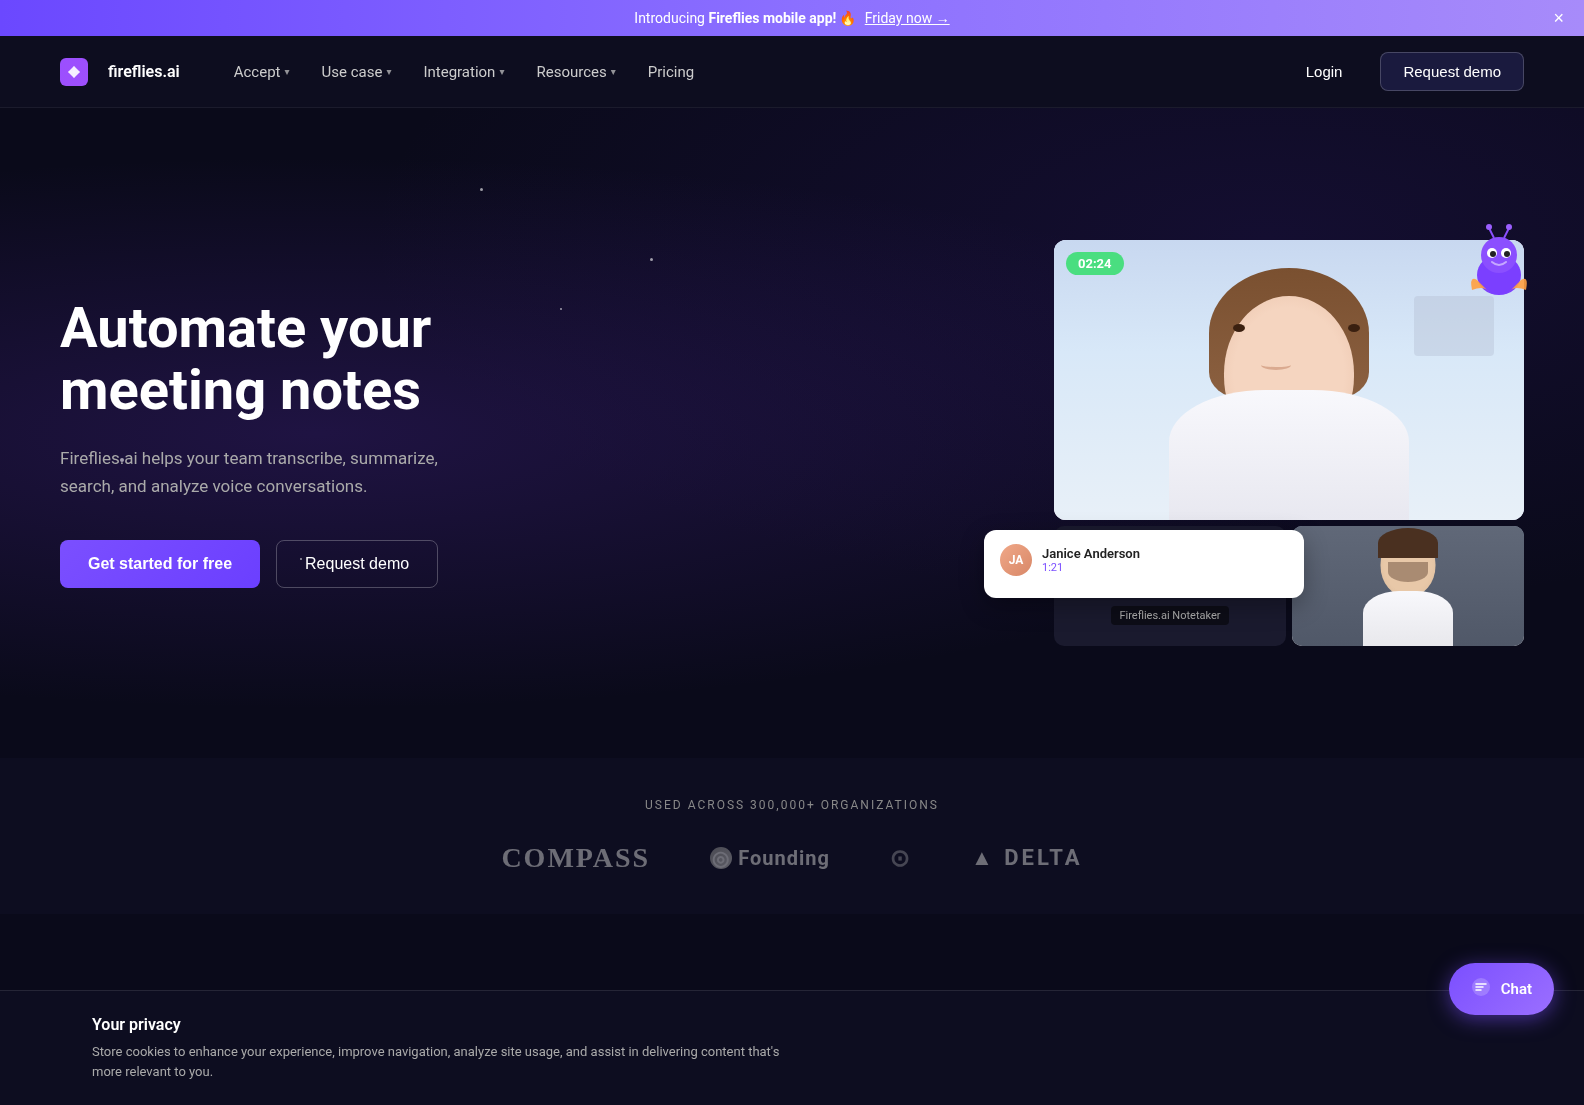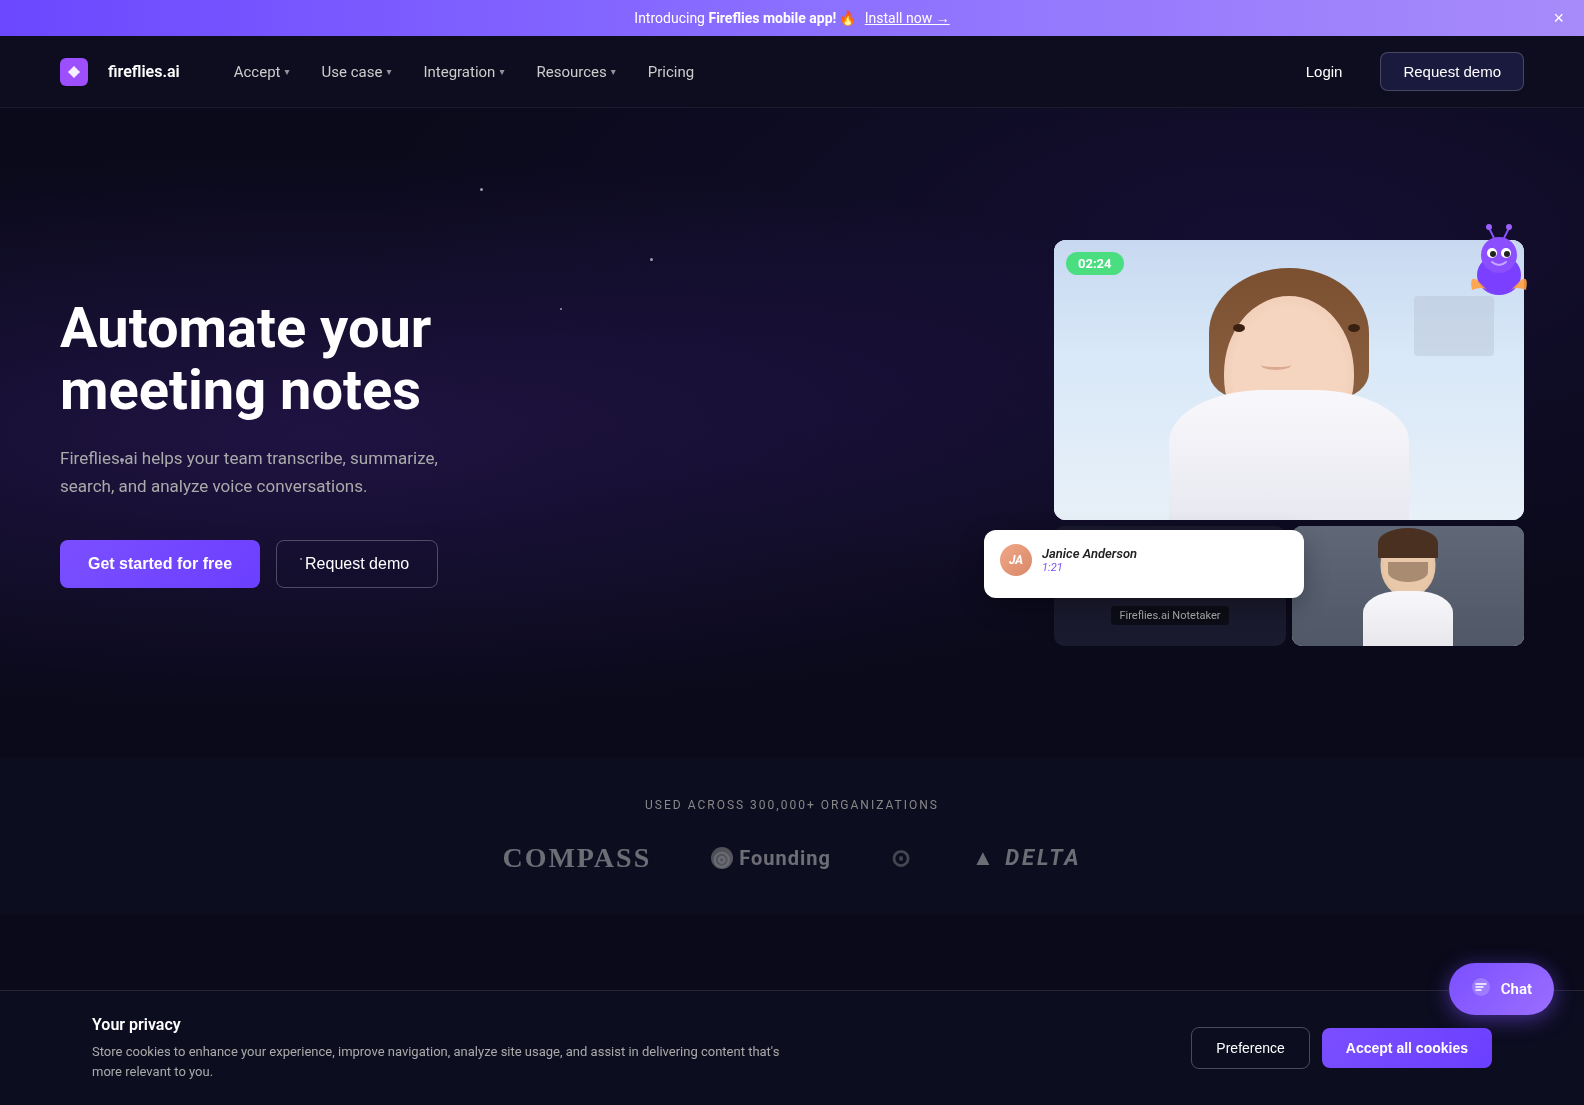--- a/index.html
+++ b/index.html
@@ -259,21 +259,20 @@
       padding: 14px 16px;
       width: 320px;
       box-shadow: 0 8px 24px rgba(0,0,0,0.3);
       z-index: 10;
     }
     .chat-bubble-header {
       display: flex;
       align-items: center;
       gap: 10px;
       margin-bottom: 8px;
-      font-style: italic;
     }
     .avatar-circle {
       width: 32px;
       height: 32px;
       border-radius: 50%;
       background: linear-gradient(135deg, #f0a080 0%, #e08060 100%);
       overflow: hidden;
       flex-shrink: 0;
     }
     .chat-sender {
@@ -425,21 +424,21 @@
     }
   </style>
 </head>
 <body>
 
 <div class="top-banner">
   <span>
     <span>Introducing </span>
     <strong>Fireflies mobile app!</strong>
     <span>🔥</span>
-    <a href="#">Install now →</a>
+    <a href="#">Friday now →</a>
   </span>
   <button class="close-banner">×</button>
 </div>
 
 <nav class="navbar">
   <a href="#" class="logo">
     <svg class="logo-icon" viewBox="0 0 28 28" fill="none">
       <rect width="28" height="28" rx="6" fill="url(#logoGrad)"></rect>
       <path d="M8 14 L14 8 L20 14 L14 20 Z" fill="rgba(255,255,255,0.9)"></path>
       <path d="M14 8 L14 20 M8 14 L20 14" stroke="rgba(255,255,255,0.3)" stroke-width="1"></path>
@@ -591,32 +590,28 @@
 
 <section class="social-proof">
   <p class="social-proof-title">USED ACROSS 300,000+ ORGANIZATIONS</p>
   <div class="logos-row">
     <span class="brand-logo" style="font-family:serif;font-size:28px;letter-spacing:2px;">COMPASS</span>
     <span class="brand-logo" style="font-size:20px;display:flex;align-items:center;gap:6px;">
       <span style="width:22px;height:22px;background:linear-gradient(135deg,#888,#aaa);border-radius:50%;display:inline-flex;align-items:center;justify-content:center;">◎</span>
       <span>Founding</span>
     </span>
     <span class="brand-logo" style="font-size:24px;opacity:0.6;">⊙</span>
-    <span class="brand-logo" style="font-size:22px;letter-spacing:3px;font-style:italic;">▲ DELTA</span>
+    <span class="brand-logo" style="font-size:22px;letter-spacing:3px;">▲ DELTA</span>
   </div>
 </section>
 
 <div class="cookie-banner">
   <div class="cookie-text-block">
     <div class="cookie-title">Your privacy</div>
     <div class="cookie-desc">Store cookies to enhance your experience, improve navigation, analyze site usage, and assist in delivering content that's more relevant to you.</div>
-  </div>
-  <div class="cookie-buttons">
-    <button class="btn-preference">Preference</button>
-    <button class="btn-accept">Accept all cookies</button>
   </div>
 </div>
 
 <div class="chat-widget">
   <span class="chat-widget-icon">
     <svg width="20" height="20" viewBox="0 0 20 20" fill="none">
       <circle cx="10" cy="10" r="9" fill="rgba(255,255,255,0.2)"></circle>
       <path d="M5 7h10M5 10h7M5 13h5" stroke="white" stroke-width="1.5" stroke-linecap="round"></path>
     </svg>
   </span>

